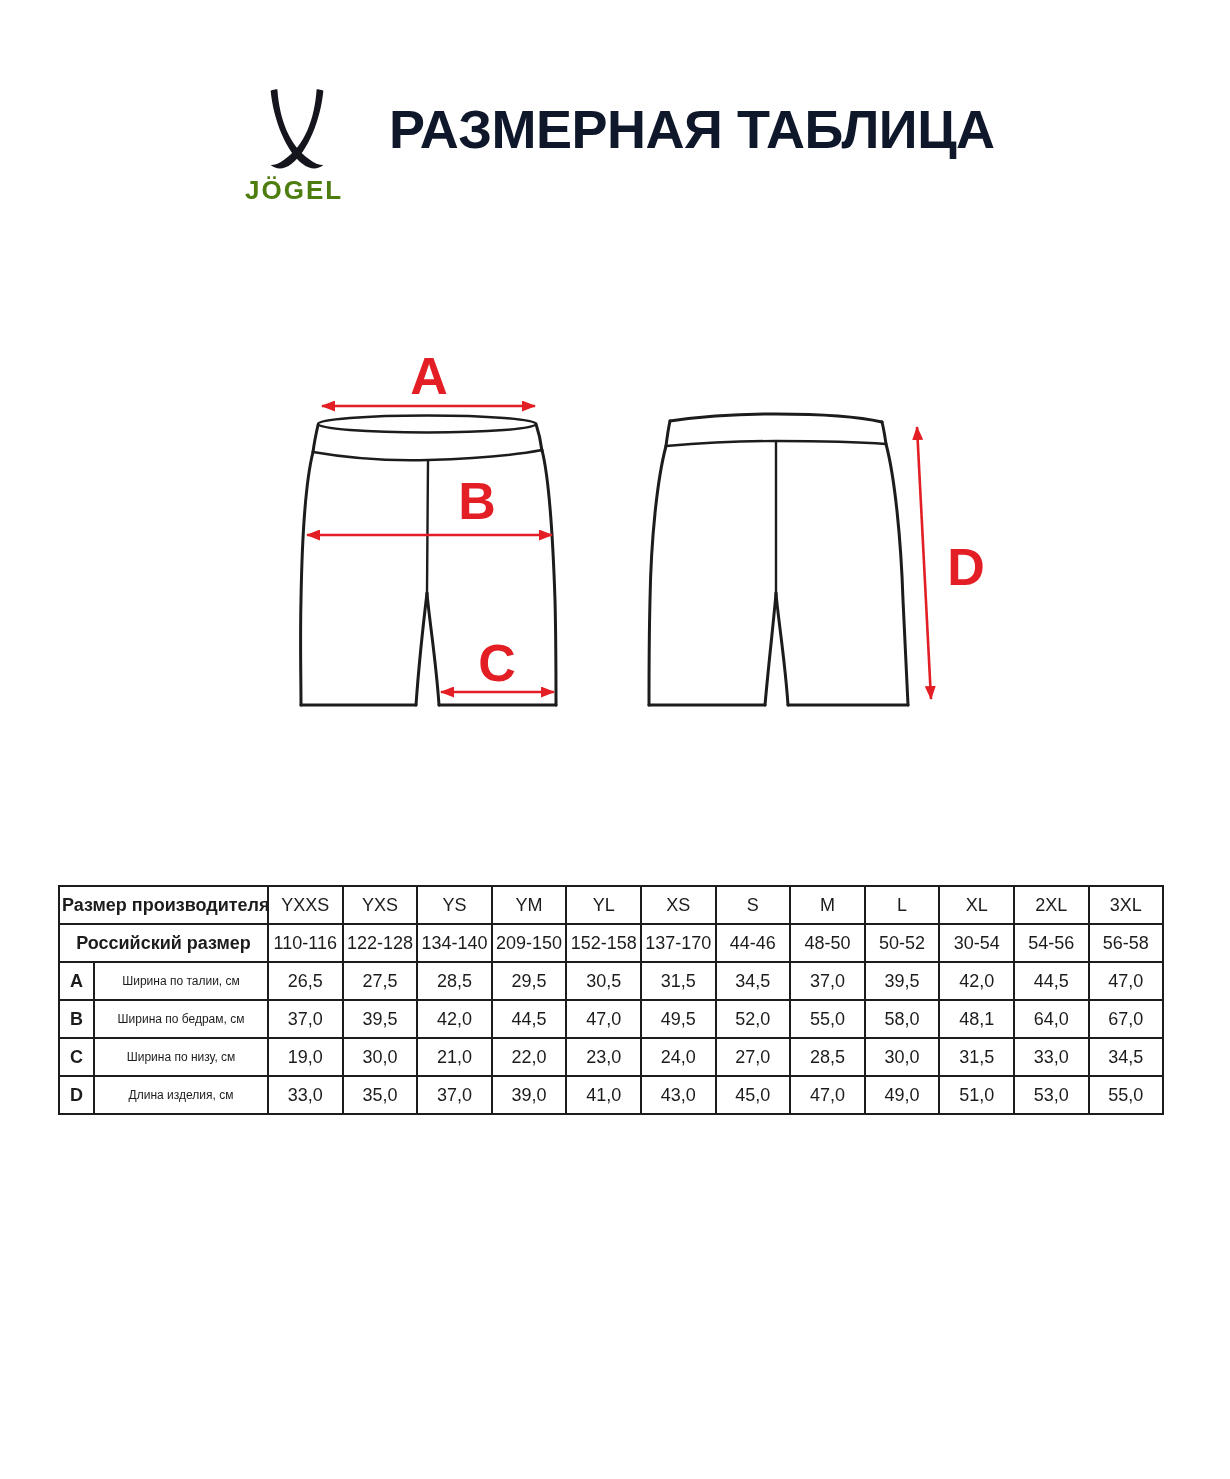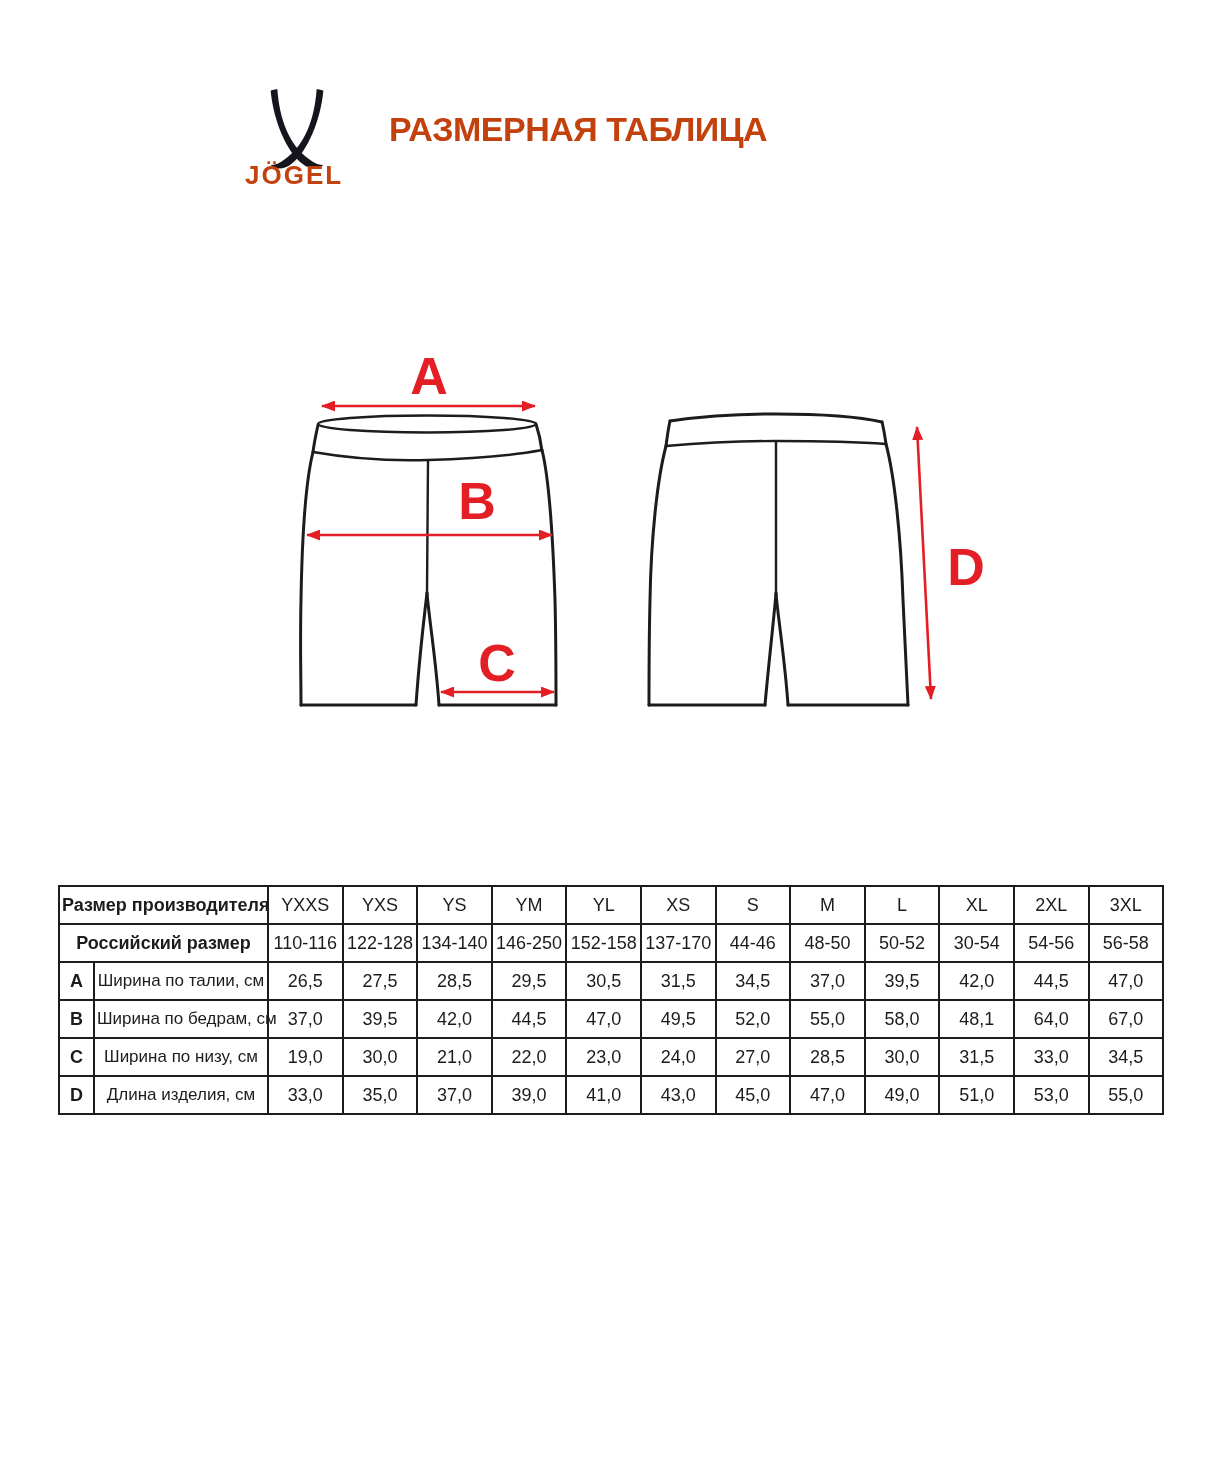--- a/index.html
+++ b/index.html
@@ -4,48 +4,48 @@
 <style>
   html,body { margin:0; padding:0; background:#ffffff; }
   #page {
     position:relative; width:1230px; height:1479px; background:#ffffff;
     font-family:"Liberation Sans", sans-serif; color:#1c1c1c; overflow:hidden;
   }
 
   
   #logo-mark { position:absolute; left:266px; top:88px; width:62px; height:86px; }
   #logo-word {
-    position:absolute; left:245px; top:160px; width:120px;
-    font-size:26px; font-weight:700; letter-spacing:2px; color:#c2410c;
+    position:absolute; left:245px; top:175px; width:120px;
+    font-size:26px; font-weight:700; letter-spacing:2px; color:#4d7c0f;
   }
   #page-title {
     position:absolute; left:389px; top:103px;
-    font-size:34px; line-height:53px; font-weight:700; letter-spacing:-0.5px;
-    color:#c2410c; white-space:nowrap;
+    font-size:54px; line-height:53px; font-weight:700; letter-spacing:-0.5px;
+    color:#0f172a; white-space:nowrap;
   }
 
   
   #diagram-svg { position:absolute; left:0; top:0; width:1230px; height:780px; }
   .garment { fill:none; stroke:#1c1c1c; stroke-width:3; stroke-linecap:round; stroke-linejoin:round; }
   .seam    { fill:none; stroke:#1c1c1c; stroke-width:2.4; stroke-linecap:round; }
   .dim     { fill:none; stroke:var(--accent); stroke-width:2.6; }
   .dim-label { fill:var(--accent); font-family:"Liberation Sans",sans-serif; font-weight:700; font-size:52px; text-anchor:middle; }
 
   
   #size-table {
     position:absolute; left:58px; top:885px; width:1104px;
     border-collapse:collapse; table-layout:fixed;
   }
   #size-table td, #size-table th {
     border:2px solid #1c1c1c; height:36px; padding:0 2px;
     text-align:center; vertical-align:middle;
     font-size:18px; font-weight:400; color:#1c1c1c; white-space:nowrap;
   }
   #size-table .b { font-weight:700; }
-  #size-table .rowlbl { font-size:17px; font-weight:400;border-radius:9px; }
+  #size-table .rowlbl { font-size:12px; font-weight:400;border-radius:9px; }
 </style>
 </head>
 <body>
 
 <div id="page" style="--accent: #e31e24;">
 
   <svg id="logo-mark" viewBox="0 0 120 162" xmlns="http://www.w3.org/2000/svg" aria-hidden="true">
     <path fill="#15151d" d="M22,0 C26,58 45,108 83,135 C93,143 103,147 111,147 C99,157 84,155 71,145 C39,121 14,58 9,3 C13,1 18,0 22,0 Z"></path>
     <path fill="#15151d" d="M98,0 C94,58 75,108 37,135 C27,143 17,147 9,147 C21,157 36,155 49,145 C81,121 106,58 111,3 C107,1 102,0 98,0 Z"></path>
   </svg>
@@ -123,21 +123,21 @@
           <td>L</td>
           <td>XL</td>
           <td>2XL</td>
           <td>3XL</td>
         </tr>
         <tr>
           <th class="b" colspan="2">Российский размер</th>
           <td>110-116</td>
           <td>122-128</td>
           <td>134-140</td>
-          <td>146-250</td>
+          <td>209-150</td>
           <td>152-158</td>
           <td>137-170</td>
           <td>44-46</td>
           <td>48-50</td>
           <td>50-52</td>
           <td>30-54</td>
           <td>54-56</td>
           <td>56-58</td>
         </tr>
         <tr>

